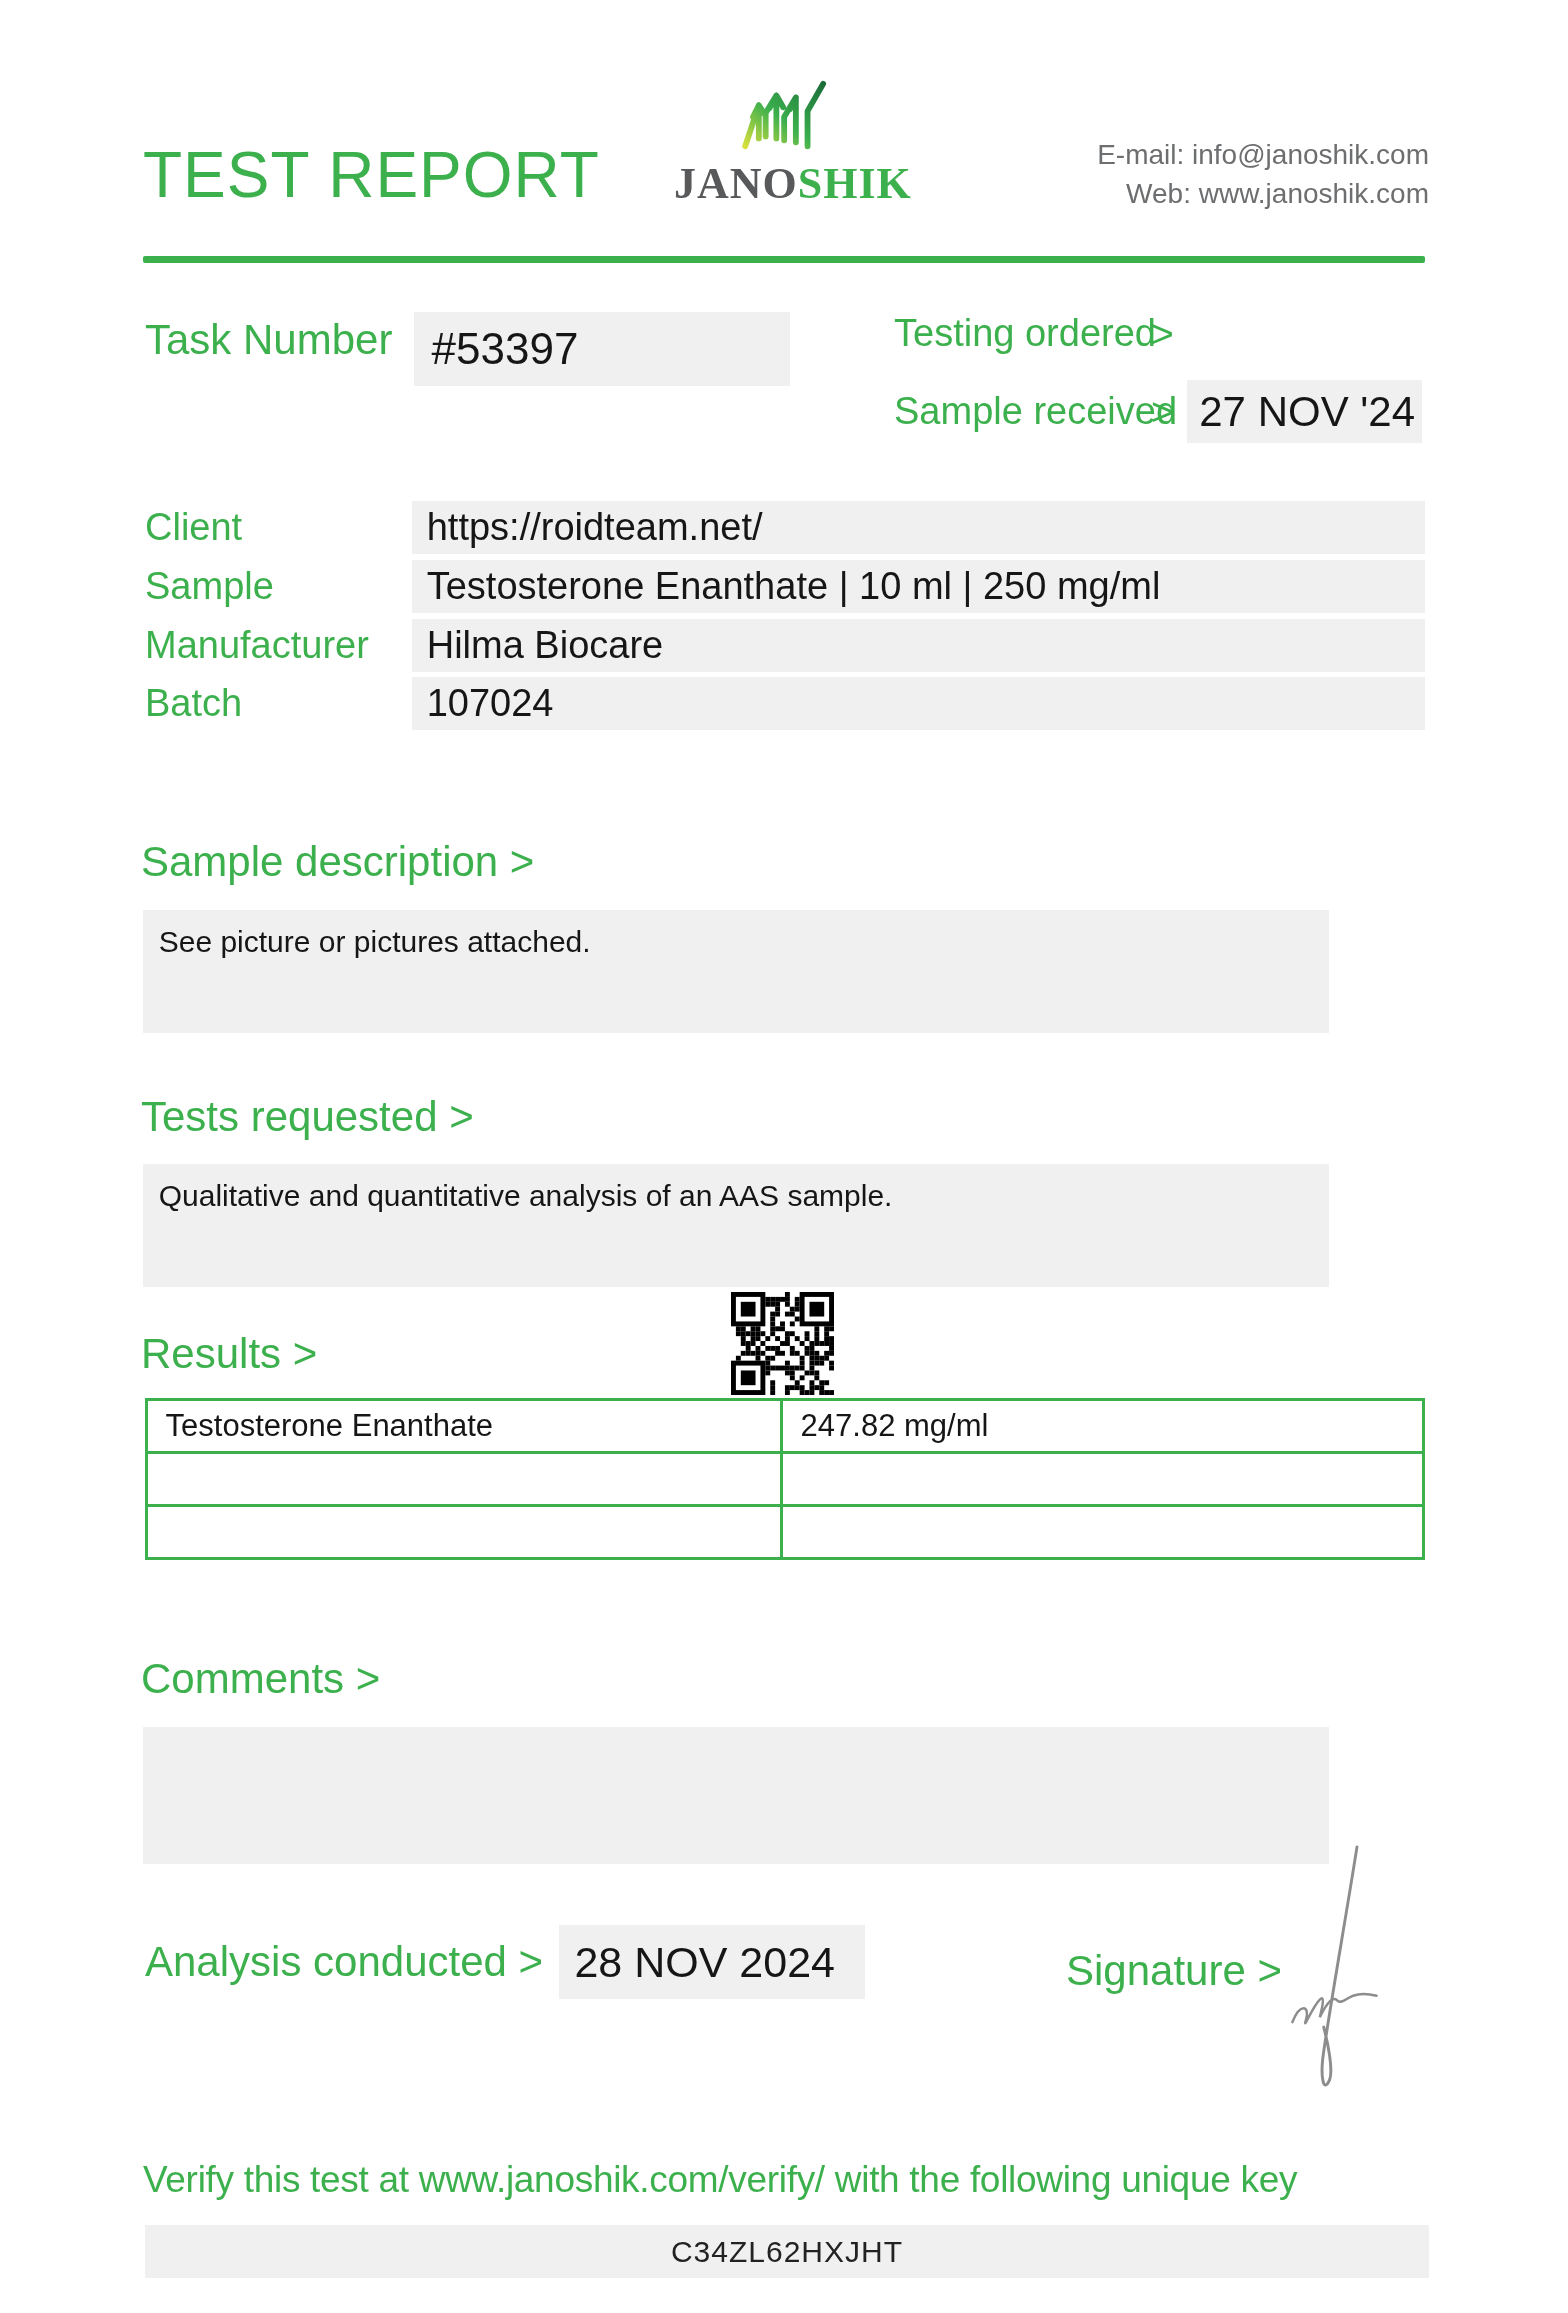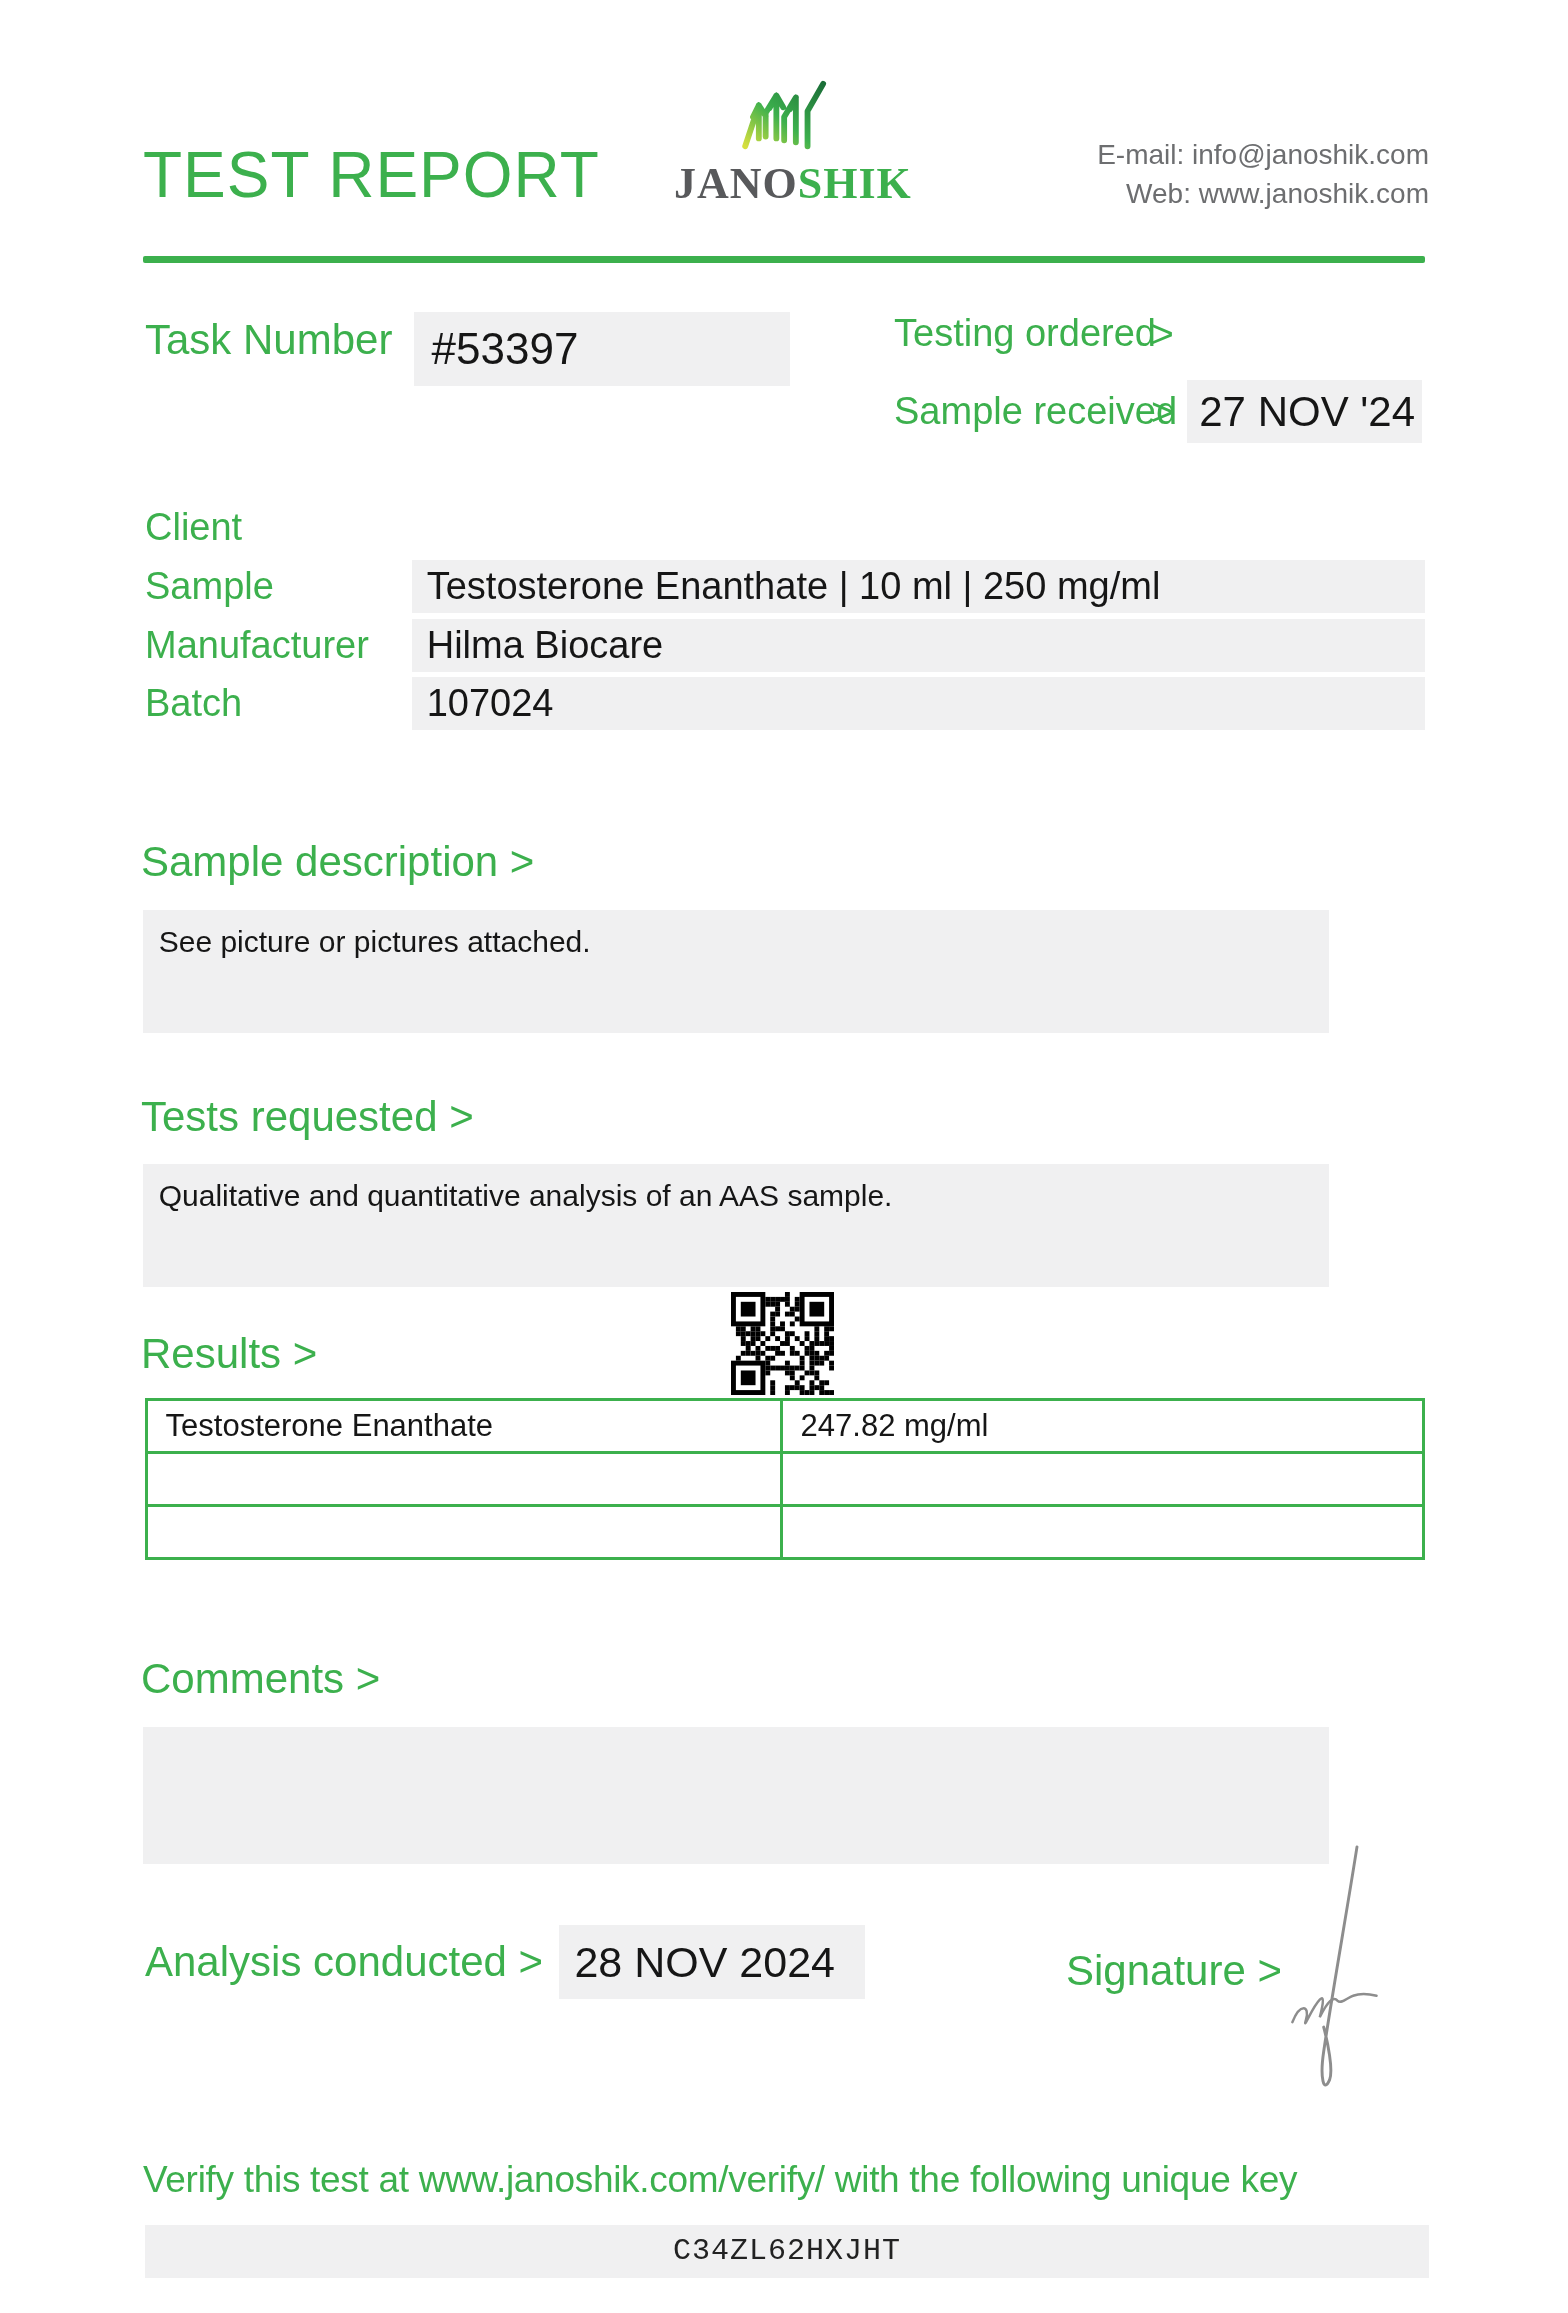--- a/index.html
+++ b/index.html
@@ -71,21 +71,21 @@
   .footer-row .flabel{font-size:42px;color:var(--green);white-space:nowrap;}
   .footer-row .fbox{width:306px;height:74px;background:var(--box);font-size:43px;line-height:74px;
     padding-left:15.7px;white-space:nowrap;}
 
   .signature-label{position:absolute;left:1066px;top:1947px;font-size:42px;color:var(--green);white-space:nowrap;}
   .signature{position:absolute;left:1259px;top:1841px;}
 
   .verify-line{position:absolute;left:143px;top:2158px;width:1286px;font-size:37px;
     letter-spacing:-0.3px;color:var(--green);white-space:nowrap;line-height:1.2;}
   .key-box{position:absolute;left:145px;top:2225px;width:1284px;height:53px;background:var(--box);
-    font-size:30px;line-height:53px;text-align:center;letter-spacing:1px;color:#222;font-family:Liberation Mono, monospace;}
+    font-size:30px;line-height:53px;text-align:center;letter-spacing:1px;color:#222;}
 </style>
 </head>
 <body>
 
 <div class="page">
 
   <div class="report-title">TEST REPORT</div>
 
   <div class="logo">
     <svg width="102" height="76" viewBox="0 0 104 78">
@@ -120,20 +120,21 @@
   </div>
   <div class="date-row" id="date-received">
     <span class="dlabel">Sample received</span>
     <span class="arrow">&gt;</span>
     <span class="dbox graybox">27 NOV '24</span>
   </div>
 
   <div class="info-rows">
     <div class="info-row">
       <span class="ilabel">Client</span>
+      <span class="ibox graybox">https://roidteam.net/</span>
     </div>
     <div class="info-row">
       <span class="ilabel">Sample</span>
       <span class="ibox graybox">Testosterone Enanthate | 10 ml | 250 mg/ml</span>
     </div>
     <div class="info-row">
       <span class="ilabel">Manufacturer</span>
       <span class="ibox graybox">Hilma Biocare</span>
     </div>
     <div class="info-row">

